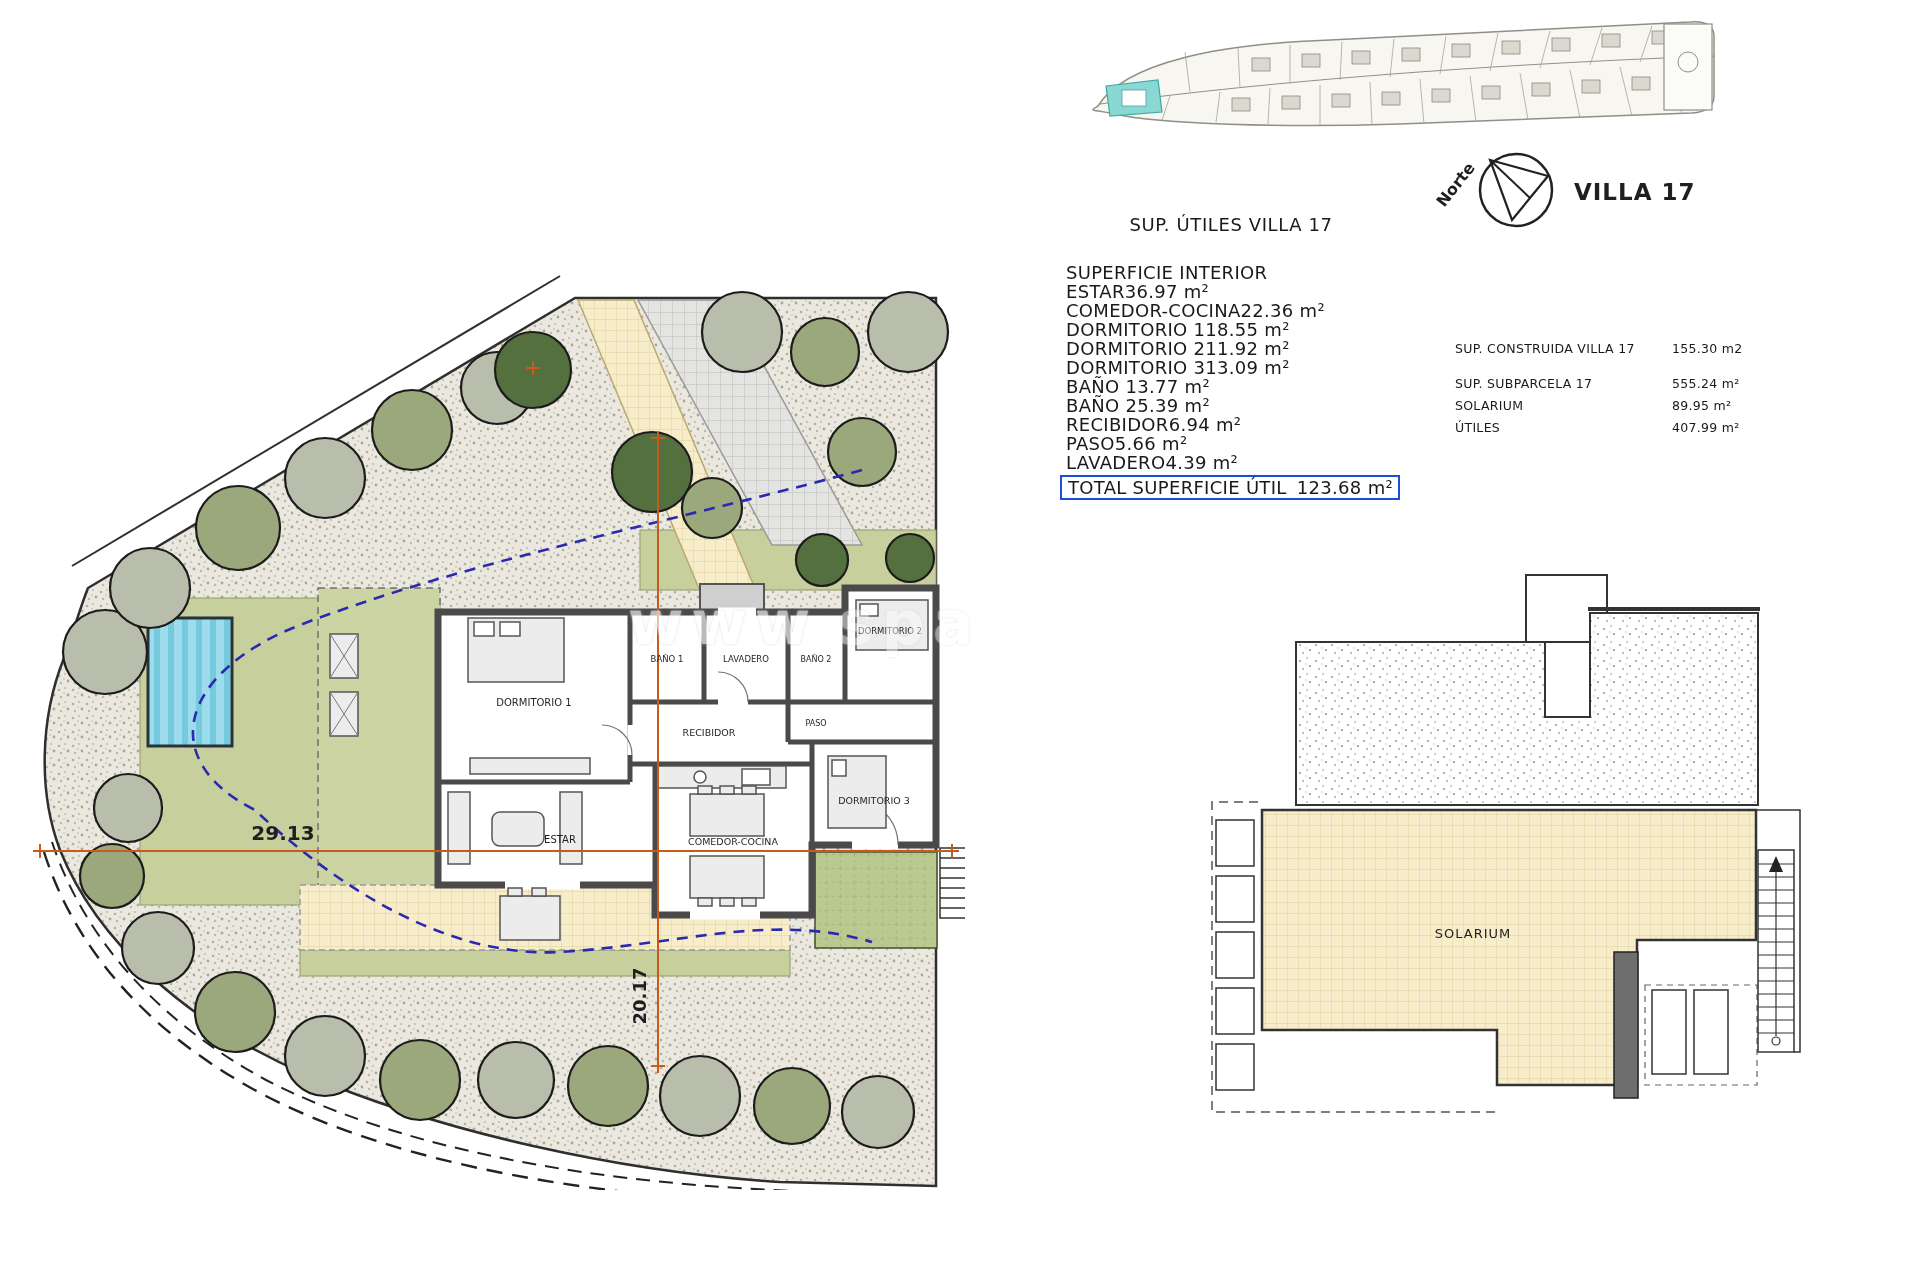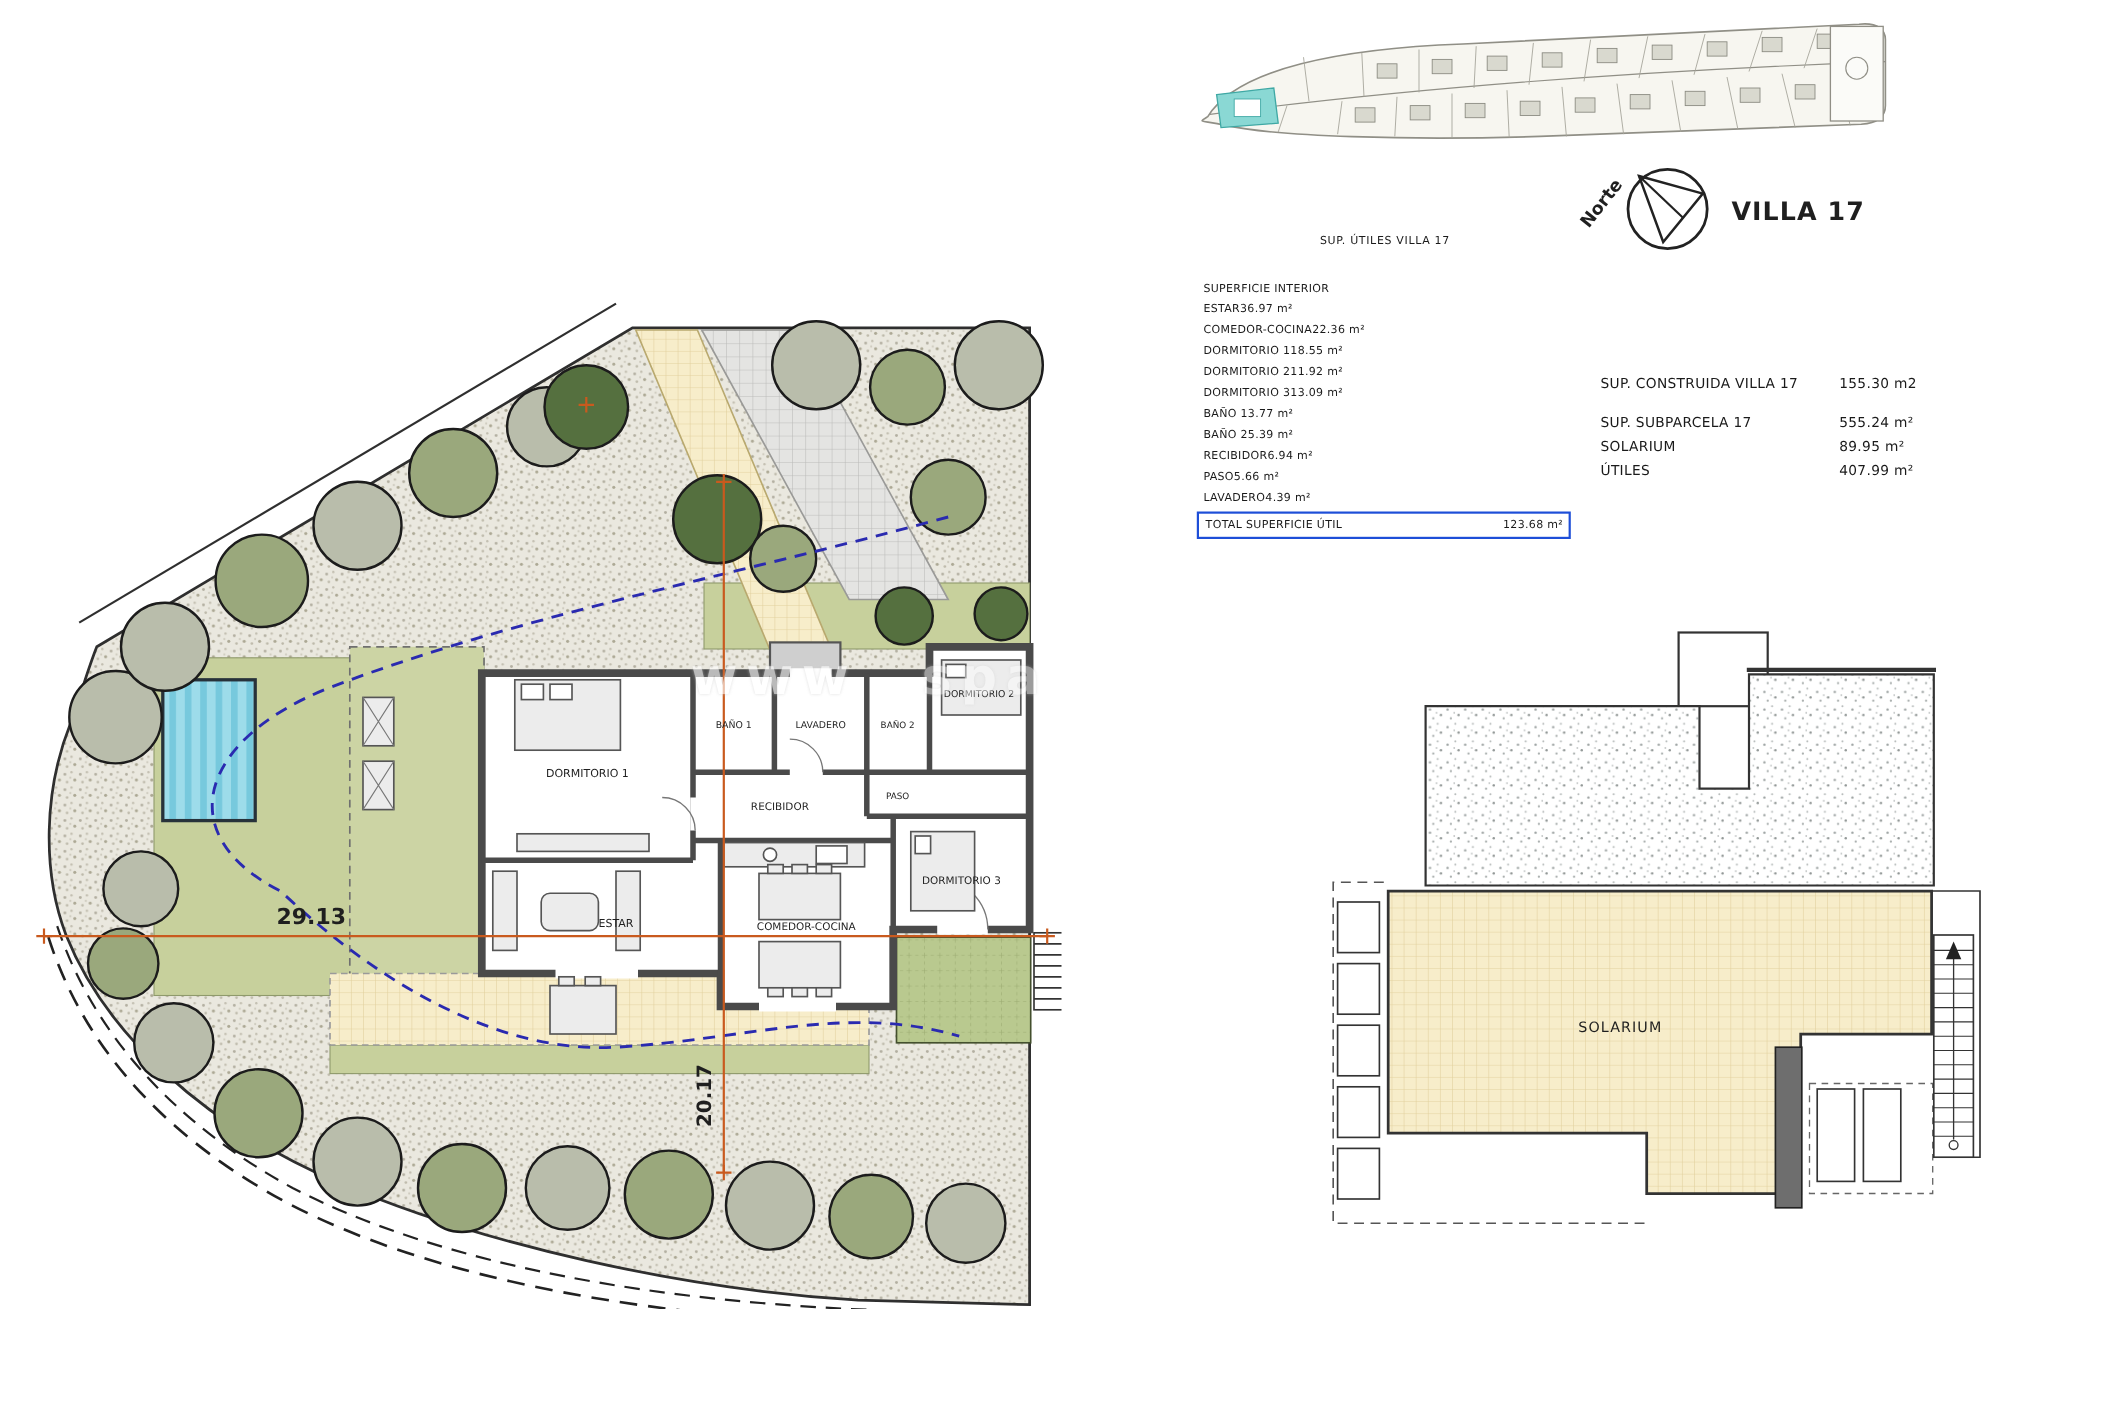--- a/index.html
+++ b/index.html
@@ -4,37 +4,37 @@
 <style>
   html,body{margin:0;padding:0;}
   body{
     width:1920px;height:1280px;position:relative;background:#ffffff;overflow:hidden;
     font-family:"DejaVu Sans",sans-serif;color:#1a1a1a;
   }
   svg text{font-family:"DejaVu Sans",sans-serif;fill:#1f1f1f;}
   .abs{position:absolute;}
 
   
-  .areas{position:absolute;left:1094px;top:214px;width:330px;font-size:10px;letter-spacing:.3px;}
+  .areas{position:absolute;left:1066px;top:214px;width:330px;font-size:18px;letter-spacing:.3px;}
   .areas .title{text-align:center;margin-bottom:28px;letter-spacing:.6px;}
   .arow{display:flex;justify-content:flex-start;height:19px;line-height:19px;white-space:nowrap;}
   .arow .val{text-align:right;}
   .total-row{border:2px solid #1d4ed8;margin-top:3px;margin-left:-6px;margin-right:-4px;
              padding:1px 5px 1px 6px;display:flex;justify-content:space-between;height:19px;line-height:19px;}
 
   
   .summary{position:absolute;left:1455px;top:338px;width:335px;font-size:12.5px;letter-spacing:.3px;}
   .srow{display:flex;height:22px;line-height:22px;white-space:nowrap;}
   .srow .lab{flex:1;}
   .srow .val{width:118px;}
   .srow.gap{margin-bottom:13px;}
 
   
   .wm{position:absolute;font-weight:bold;color:#ffffff;opacity:.62;letter-spacing:8px;
-      font-size:46px;text-shadow:0 0 3px #c9c9c9;pointer-events:none;}
+      font-size:60px;text-shadow:0 0 3px #c9c9c9;pointer-events:none;}
 </style>
 </head>
 <body>
 
 <svg class="abs" style="left:25px;top:270px" width="940" height="920" viewBox="25 270 940 920">
   <defs>
     <pattern id="grav" width="14" height="14" patternUnits="userSpaceOnUse">
       <rect width="14" height="14" fill="#eae8df"></rect>
       <circle cx="3" cy="4" r="1.3" fill="#b3afa1"></circle>
       <circle cx="9" cy="2" r="1.1" fill="#c2beb0"></circle>

